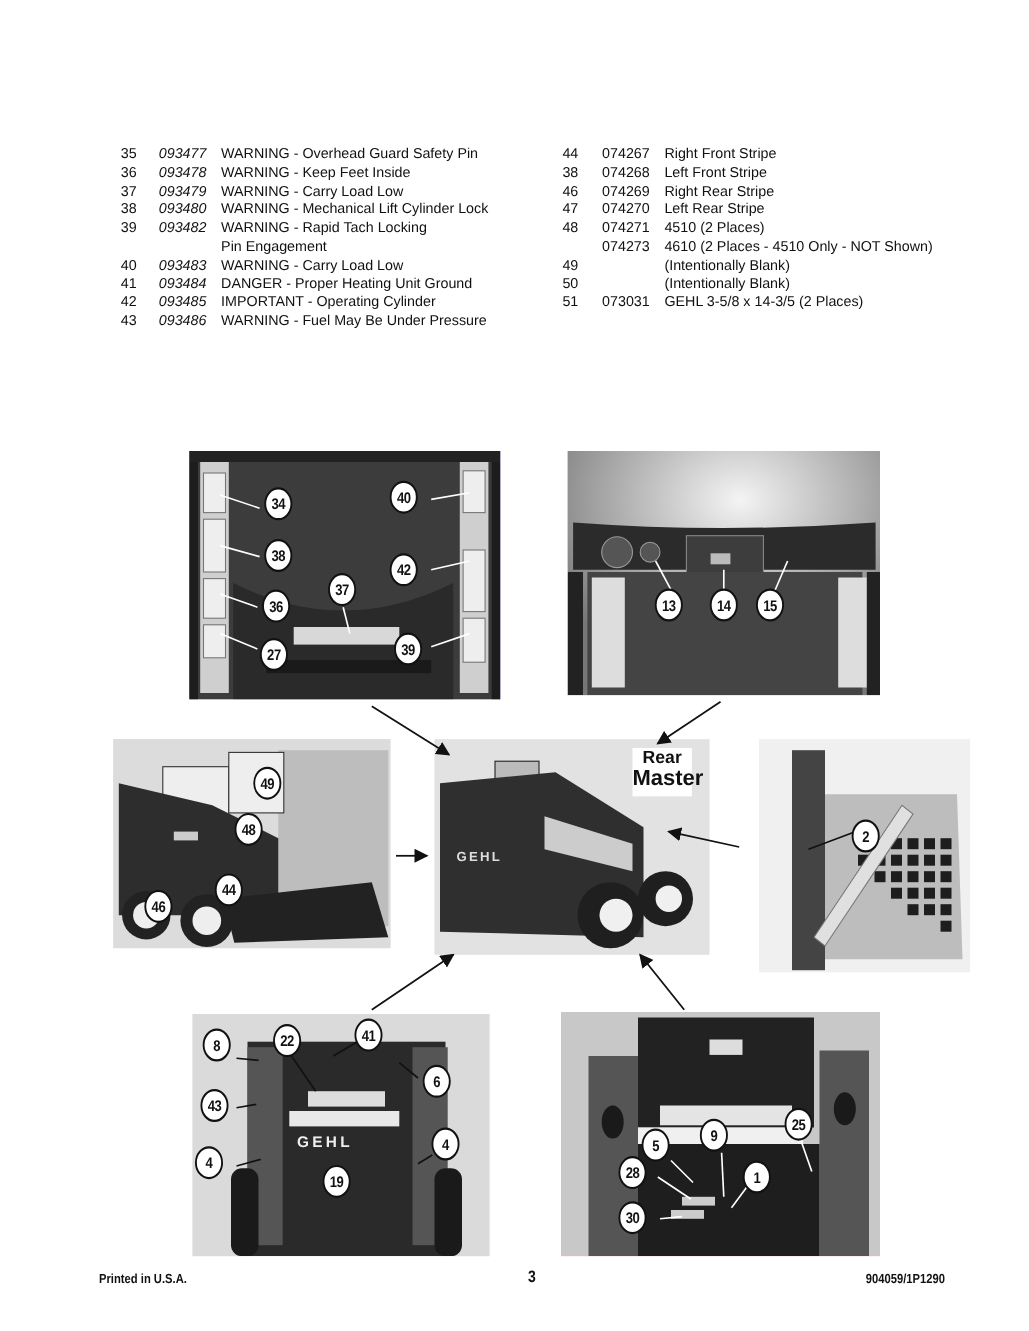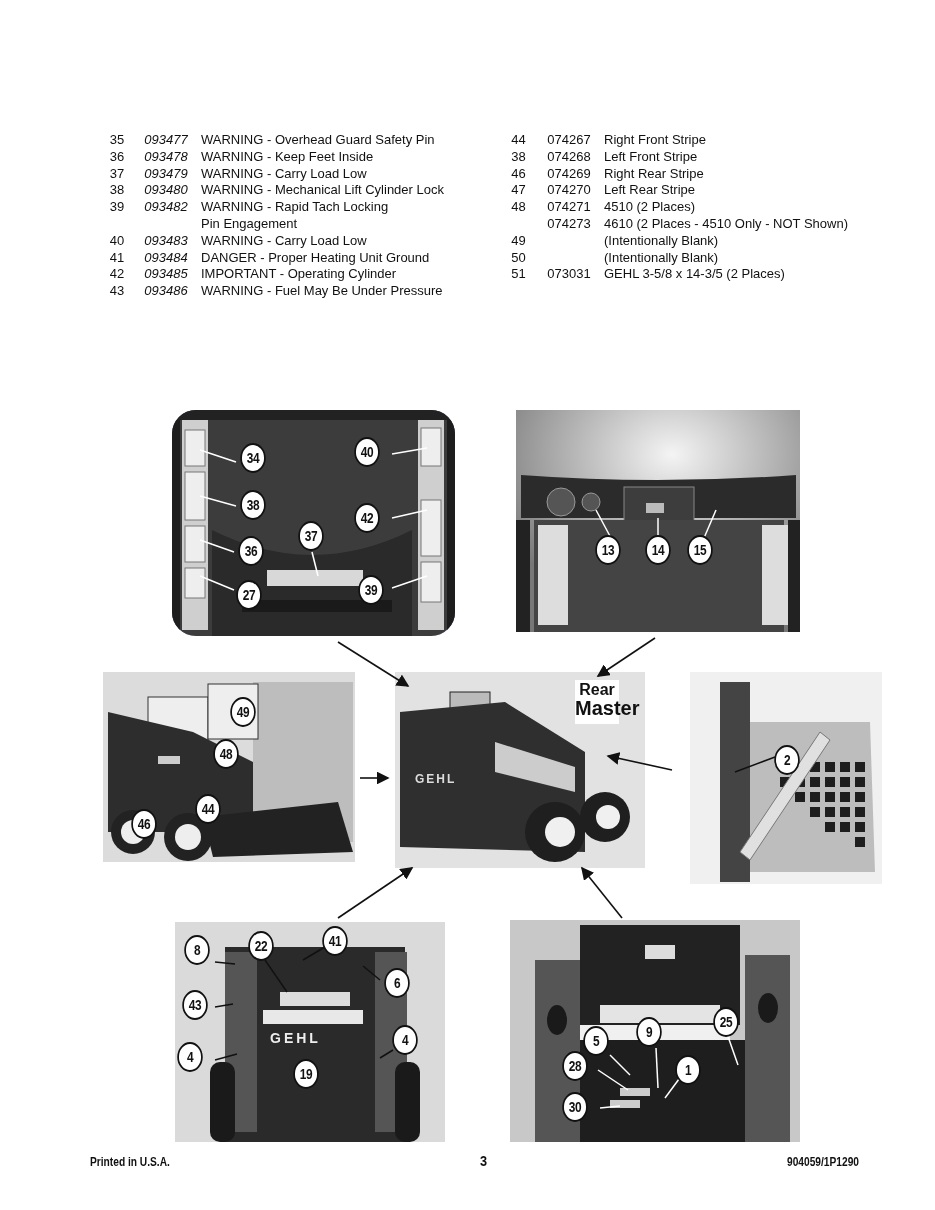--- a/index.html
+++ b/index.html
@@ -125,21 +125,21 @@
       <span class="pn"></span>
       <span>(Intentionally Blank)</span>
     </div>
   <div class="row">
       <span class="ref">51</span>
       <span class="pn">073031</span>
       <span>GEHL 3-5/8 x 14-3/5 (2 Places)</span>
     </div>
 </div>
 
-<div class="photo" style="left:172px;top:410px;width:283px;height:226px;background:#c4b5fd;border-radius:24px;">
+<div class="photo" style="left:172px;top:410px;width:283px;height:226px;background:#c4b5fd;">
   <svg width="283" height="226">
     <rect x="0" y="0" width="283" height="226" fill="#3c3c3c"></rect>
     <rect x="0" y="0" width="283" height="10" fill="#222"></rect>
     <rect x="10" y="10" width="26" height="210" fill="#cfcfcf"></rect>
     <rect x="246" y="10" width="26" height="210" fill="#cfcfcf"></rect>
     <rect x="13" y="20" width="20" height="36" fill="#eee" stroke="#777"></rect>
     <rect x="13" y="62" width="20" height="48" fill="#eee" stroke="#777"></rect>
     <rect x="13" y="116" width="20" height="36" fill="#eee" stroke="#777"></rect>
     <rect x="13" y="158" width="20" height="30" fill="#eee" stroke="#777"></rect>
     <rect x="249" y="18" width="20" height="38" fill="#eee" stroke="#777"></rect>
@@ -226,21 +226,21 @@
     <rect width="250" height="196" fill="#e2e2e2"></rect>
     <rect x="55" y="20" width="40" height="55" fill="#bbb" stroke="#222"></rect>
     <path d="M5 40 L110 30 L190 80 L190 180 L5 175 Z" fill="#2f2f2f"></path>
     <path d="M100 70 L180 95 L180 120 L100 100 Z" fill="#ccc"></path>
     <circle cx="160" cy="160" r="30" fill="#1f1f1f"></circle>
     <circle cx="165" cy="160" r="15" fill="#f0f0f0"></circle>
     <circle cx="210" cy="145" r="25" fill="#1f1f1f"></circle>
     <circle cx="213" cy="145" r="12" fill="#f0f0f0"></circle>
   </svg>
   <div class="label-text" style="left:20px;top:100px;color:#ddd;font-size:12px;letter-spacing:2px;">GEHL</div>
-  <div style="position:absolute;left:180px;top:8px;width:44px;height:44px;background:#fff;text-align:center;">
+  <div style="position:absolute;left:180px;top:8px;width:54px;height:44px;background:#fff;text-align:center;">
     <div class="label-text" style="position:static;font-size:16px;line-height:19px;">Rear</div>
     <div class="label-text" style="position:static;font-size:20px;line-height:19px;">Master</div>
   </div>
 </div>
 
 <div class="photo" style="left:690px;top:672px;width:192px;height:212px;background:#f2f2f2;">
   <svg width="192" height="212">
     <rect width="192" height="212" fill="#f0f0f0"></rect>
     <rect x="30" y="10" width="30" height="200" fill="#444"></rect>
     <path d="M60 50 L180 50 L185 200 L60 200 Z" fill="#bdbdbd"></path>

